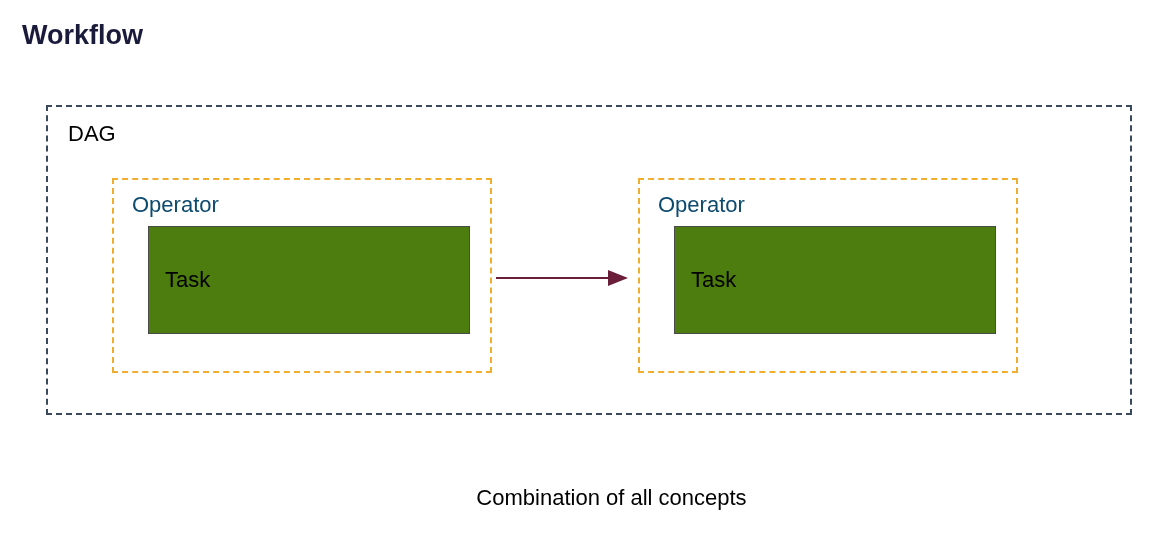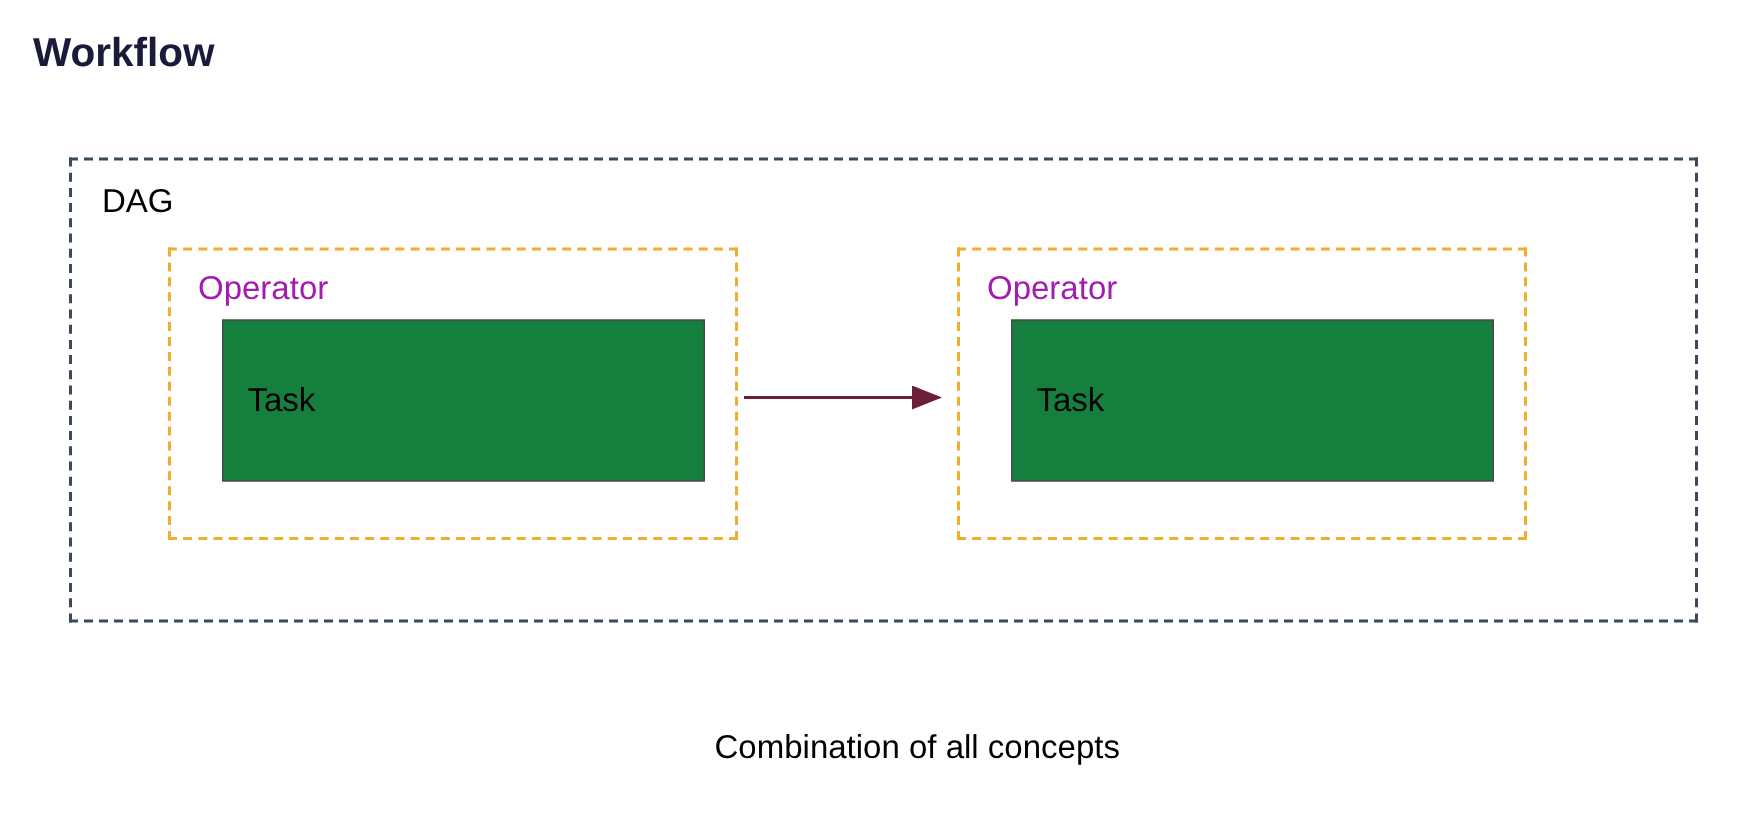--- a/index.html
+++ b/index.html
@@ -27,21 +27,21 @@
       top: 105px;
       left: 46px;
       width: 1086px;
       height: 310px;
       border: 2.5px dashed #3a4a5c;
       padding: 14px 20px;
     }
     .dag-label {
       font-size: 22px;
       color: #000;
-      margin-bottom: 10px;
+      margin-bottom: 23px;
     }
     .operators-row {
       position: relative;
       width: 100%;
       height: 220px;
     }
     .operator-box {
       position: absolute;
       width: 380px;
       height: 195px;
@@ -51,27 +51,27 @@
     .operator-box.left {
       top: 8px;
       left: 44px;
     }
     .operator-box.right {
       top: 8px;
       left: 570px;
     }
     .operator-label {
       font-size: 22px;
-      color: #a21caf;
+      color: #0c4a6e;
       margin-bottom: 8px;
     }
     .task-box {
       width: 322px;
       height: 108px;
-      background: #15803d;
+      background: #4d7c0f;
       border: 1.5px solid #4a4a4a;
       padding: 14px 16px;
       margin-left: 16px;
       margin-top: 6px;
       display: flex;
       align-items: center;
     }
     .task-label {
       font-size: 22px;
       color: #000;

